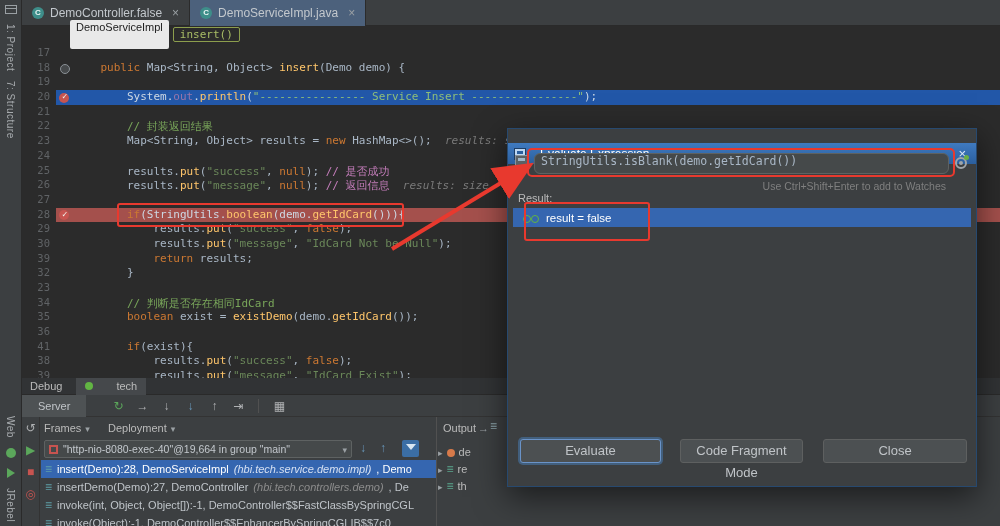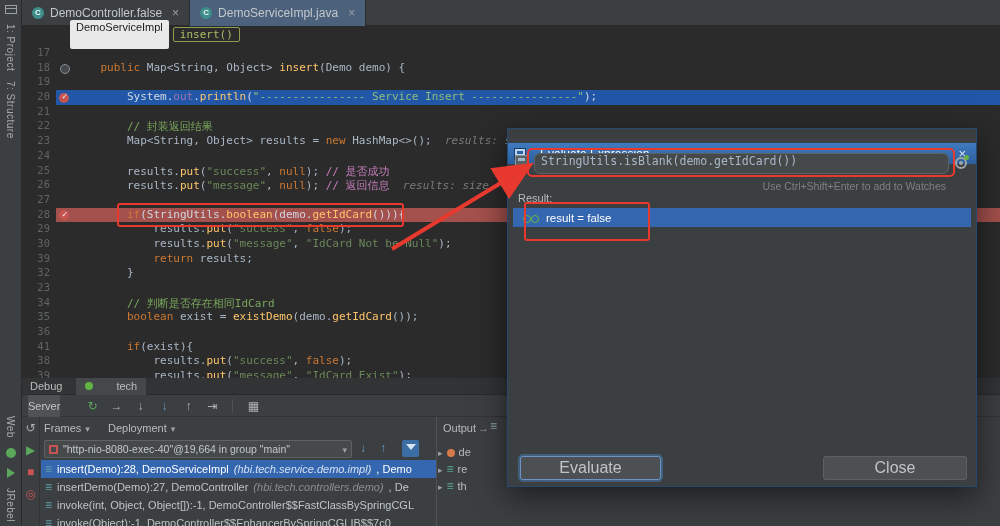--- a/index.html
+++ b/index.html
@@ -48,21 +48,21 @@
   .hl-exec .tk-s,.hl-bp .tk-s{color:#8fbf7a}
   .hl-exec .tk-d,.hl-bp .tk-d{color:#cdd8e4}
 
   
   #debug{position:absolute;left:22px;top:378px;right:0;bottom:0;background:#3c3f41;z-index:3}
   #dbg-header{position:absolute;left:0;top:0;right:0;height:17px;background:#313335;border-bottom:1px solid #2a2a2a;display:flex;align-items:center}
   #dbg-title{margin-left:8px;color:#bbb}
   #tech-tab{margin-left:14px;background:#45484b;height:17px;display:flex;align-items:center;gap:23px;padding:0 9px}
   .mini-green{width:8px;height:8px;border-radius:50%;background:#62b543}
   #dbg-toolbar{position:absolute;left:0;top:17px;right:0;height:22px;border-bottom:1px solid #333;display:flex;align-items:center}
-  #server-tab{margin-left:6px;background:#4e5254;height:22px;line-height:22px;padding:0 0;color:#c0c4c8}
+  #server-tab{background:#4e5254;height:22px;line-height:22px;padding:0 16px;color:#c0c4c8}
   #dbg-icons{display:flex;align-items:center;margin-left:24px;gap:8px}
   .dbg-ic{display:inline-block;width:16px;text-align:center;font-size:12px;color:#afb1b3}
   .rerun-icon::before{content:"\21BB";color:#5ba75b}
   .step-over-icon::before{content:"\2192"}
   .step-into-icon::before{content:"\2193"}
   .force-step-into-icon::before{content:"\2193";color:#6897bb}
   .step-out-icon::before{content:"\2191"}
   .run-to-cursor-icon::before{content:"\21E5"}
   .thread-dump-icon::before{content:"\25A6"}
   .tb-sep{width:1px;height:14px;background:#515151;margin:0 4px}
@@ -113,22 +113,22 @@
               border-radius:6px;line-height:19px;padding:0 6px;font:11.5px "DejaVu Sans Mono",monospace;color:#a9b7c6;white-space:nowrap;overflow:hidden}
   .gear-ic{position:absolute;left:447px;top:28px;width:12px;height:12px;border:2px solid #9fa5a9;border-radius:50%}
   .gear-ic::after{content:"";position:absolute;left:2px;top:2px;width:4px;height:4px;border-radius:50%;background:#9fa5a9}
   .gear-ic::before{content:"";position:absolute;left:7px;top:-4px;width:5px;height:5px;border-radius:50%;background:#6aaf44}
   #dlg-hint{position:absolute;right:30px;top:51px;color:#7f7f7f;font-size:10.5px}
   #result-label{position:absolute;left:10px;top:63px;color:#bbb}
   #result-row{position:absolute;left:5px;top:79px;right:5px;height:19px;background:#3566b0;display:flex;align-items:center;gap:7px;padding-left:10px;color:#fff;font-size:11.5px}
   .glasses{position:relative;width:16px;height:8px;flex:0 0 auto}
   .glasses::before,.glasses::after{content:"";position:absolute;top:1px;width:6px;height:6px;border:1.5px solid #62b543;border-radius:50%}
   .glasses::before{left:0}.glasses::after{left:8px}
-  .dlg-btn{position:absolute;top:327px;height:24px;background:#4c5052;border:1px solid #5e6060;border-radius:3px;
-           color:#c0c4c8;text-align:center;line-height:22px;font-size:16px}
+  .dlg-btn{position:absolute;top:310px;height:24px;background:#4c5052;border:1px solid #5e6060;border-radius:3px;
+           color:#c0c4c8;text-align:center;line-height:22px;font-size:13px}
   #btn-evaluate{left:12px;width:141px;border-color:#6a93c8;box-shadow:0 0 0 2px rgba(74,136,199,.45)}
   #btn-fragment{left:172px;width:123px}
   #btn-close{left:315px;width:144px}
 
   
   #anno{position:absolute;left:0;top:0;width:1000px;height:526px;z-index:60;pointer-events:none}
   .rbox{position:absolute;border:2px solid #e8392e;border-radius:3px}
   #rbox-code{left:117px;top:203px;width:287px;height:24px}
   #rbox-expr{left:527px;top:148px;width:428px;height:29px;border-radius:5px}
   #rbox-result{left:524px;top:202px;width:126px;height:39px}
@@ -297,20 +297,21 @@
     <span class="calc-ic"></span>
     <div id="expr-field">StringUtils.isBlank(demo.getIdCard())</div>
     <span class="gear-ic"></span>
     <div id="dlg-hint">Use Ctrl+Shift+Enter to add to Watches</div>
     <div id="result-label">Result:</div>
     <div id="result-row">
       <span class="glasses"></span>
       <span>result = false</span>
     </div>
     <div class="dlg-btn" id="btn-evaluate">Evaluate</div>
+    <div class="dlg-btn" id="btn-fragment">Code Fragment Mode</div>
     <div class="dlg-btn" id="btn-close">Close</div>
   </div>
 
   <div id="anno">
     <div class="rbox" id="rbox-code"></div>
     <div class="rbox" id="rbox-expr"></div>
     <div class="rbox" id="rbox-result"></div>
     <svg id="anno-arrow" width="1000" height="526" viewBox="0 0 1000 526">
       <defs>
         <marker id="ah" markerWidth="10" markerHeight="9" refX="8" refY="4.5" orient="auto">

